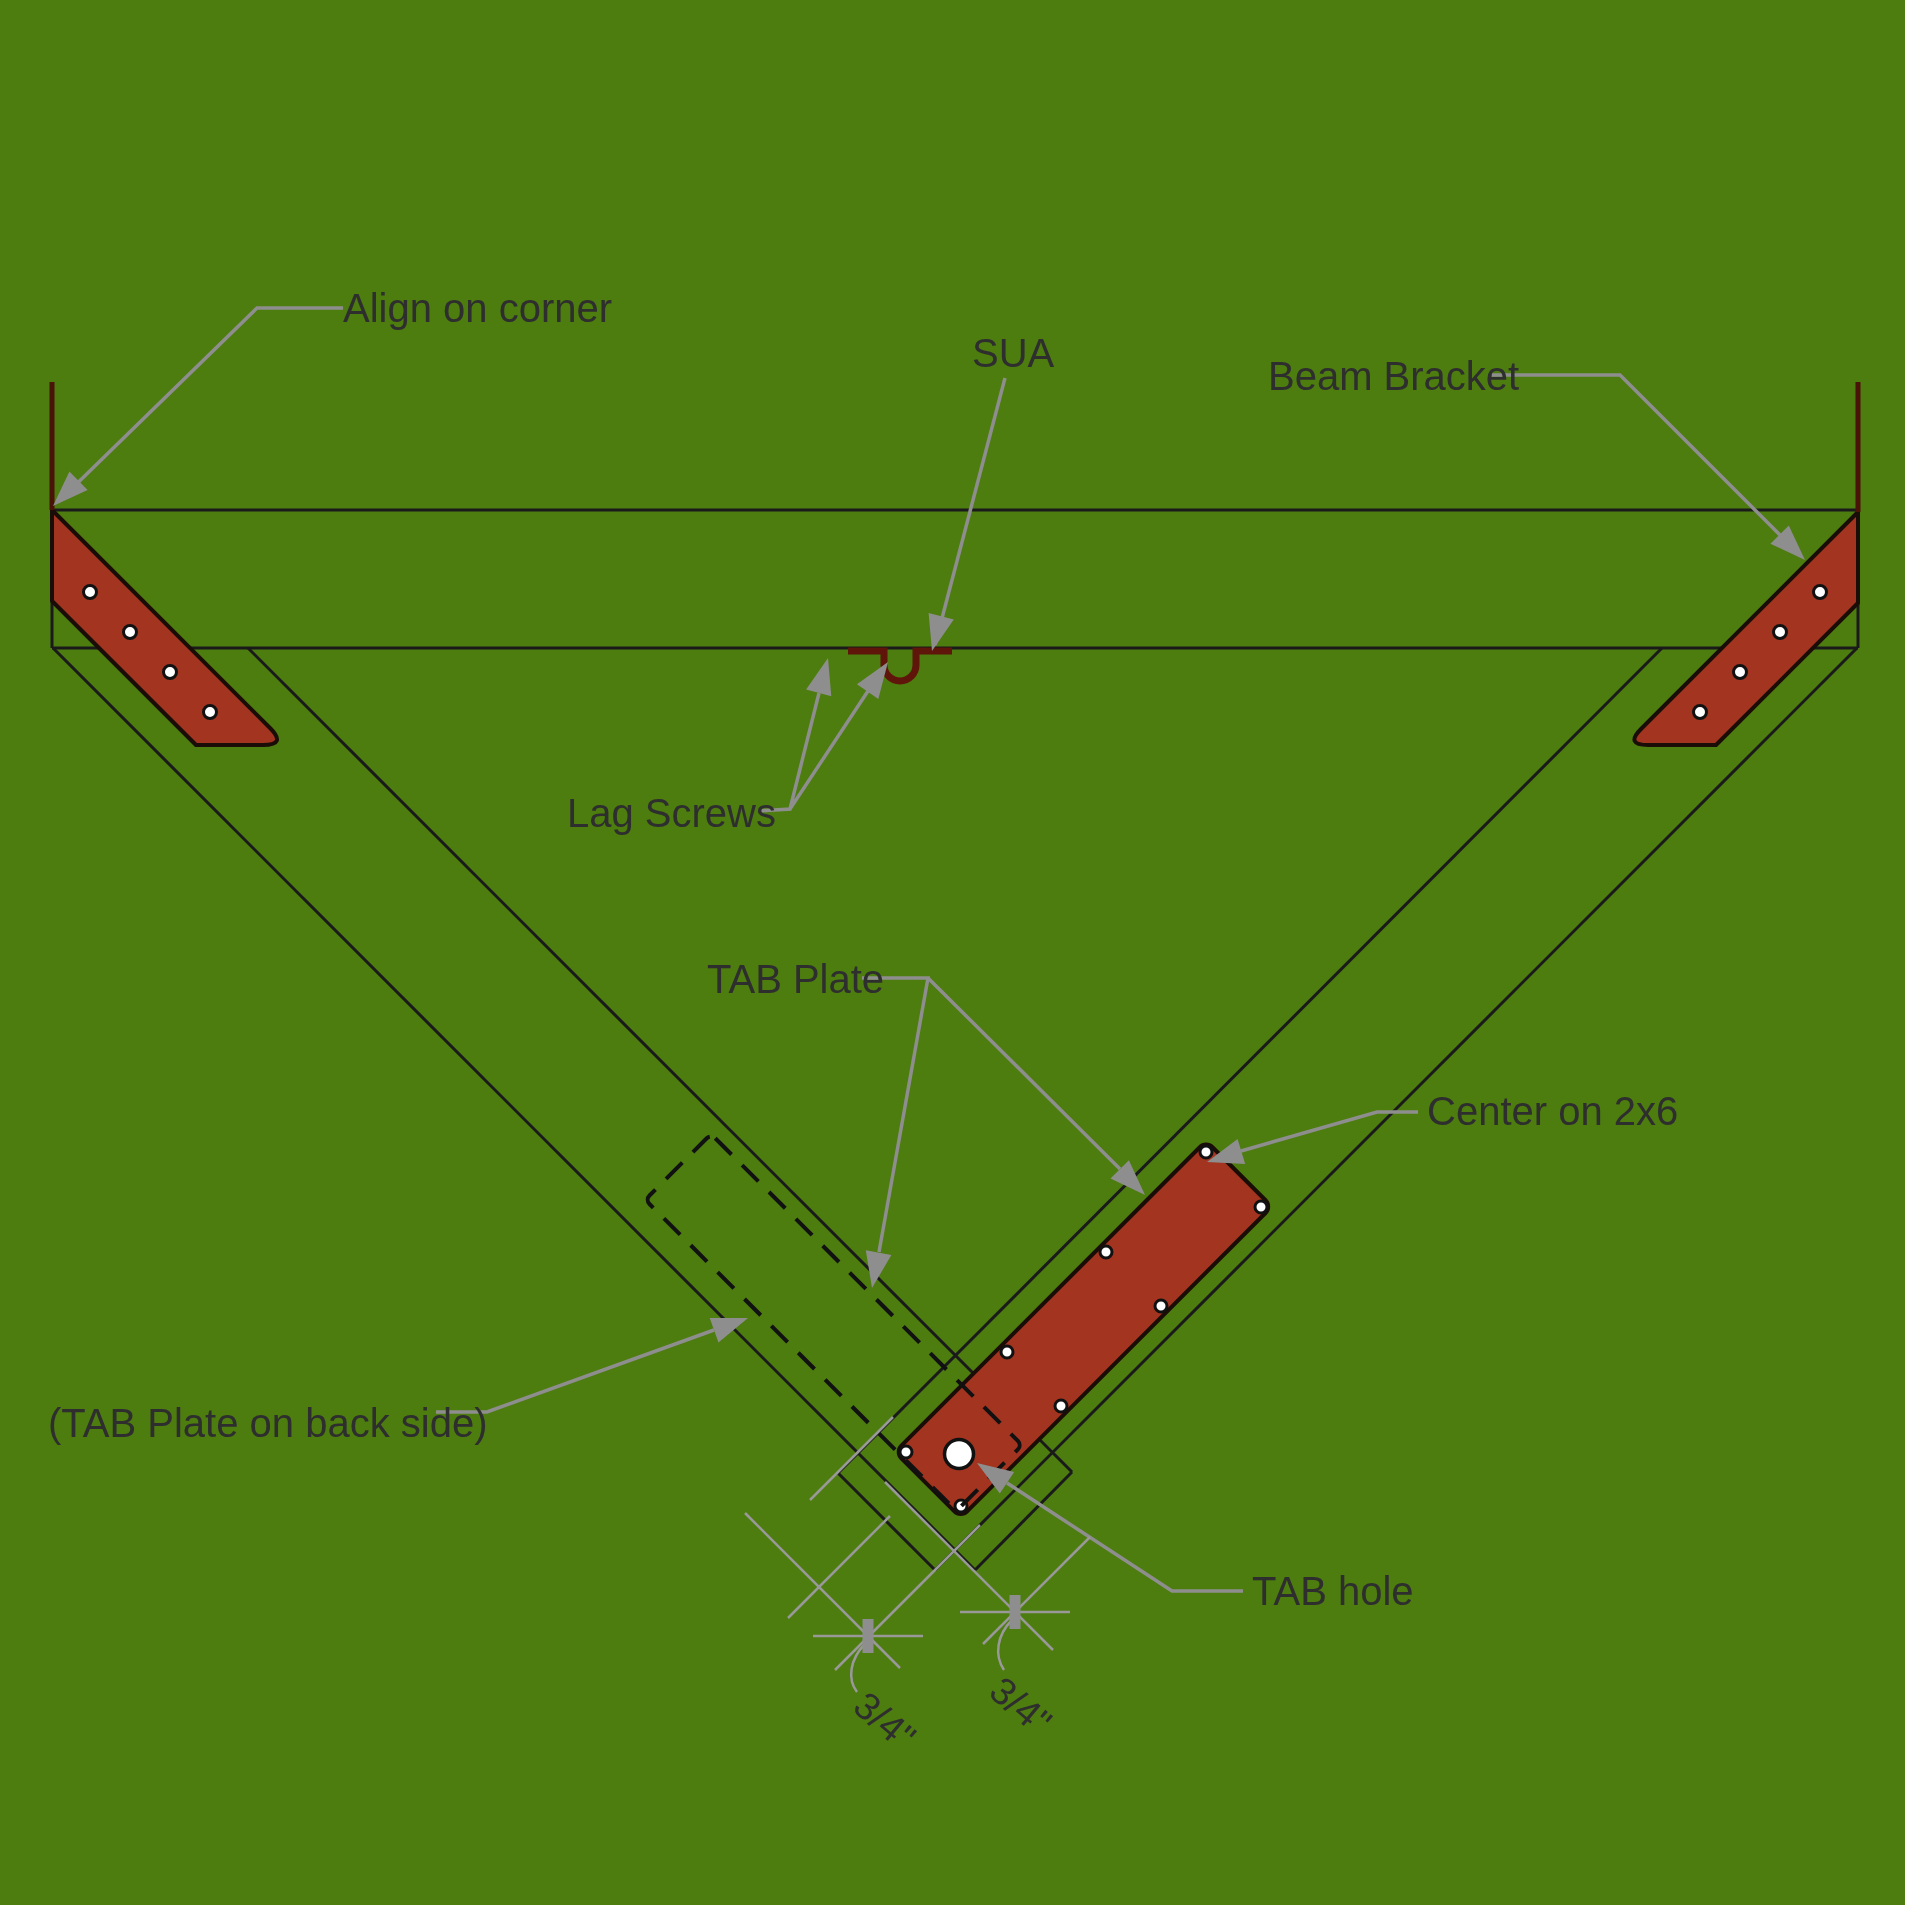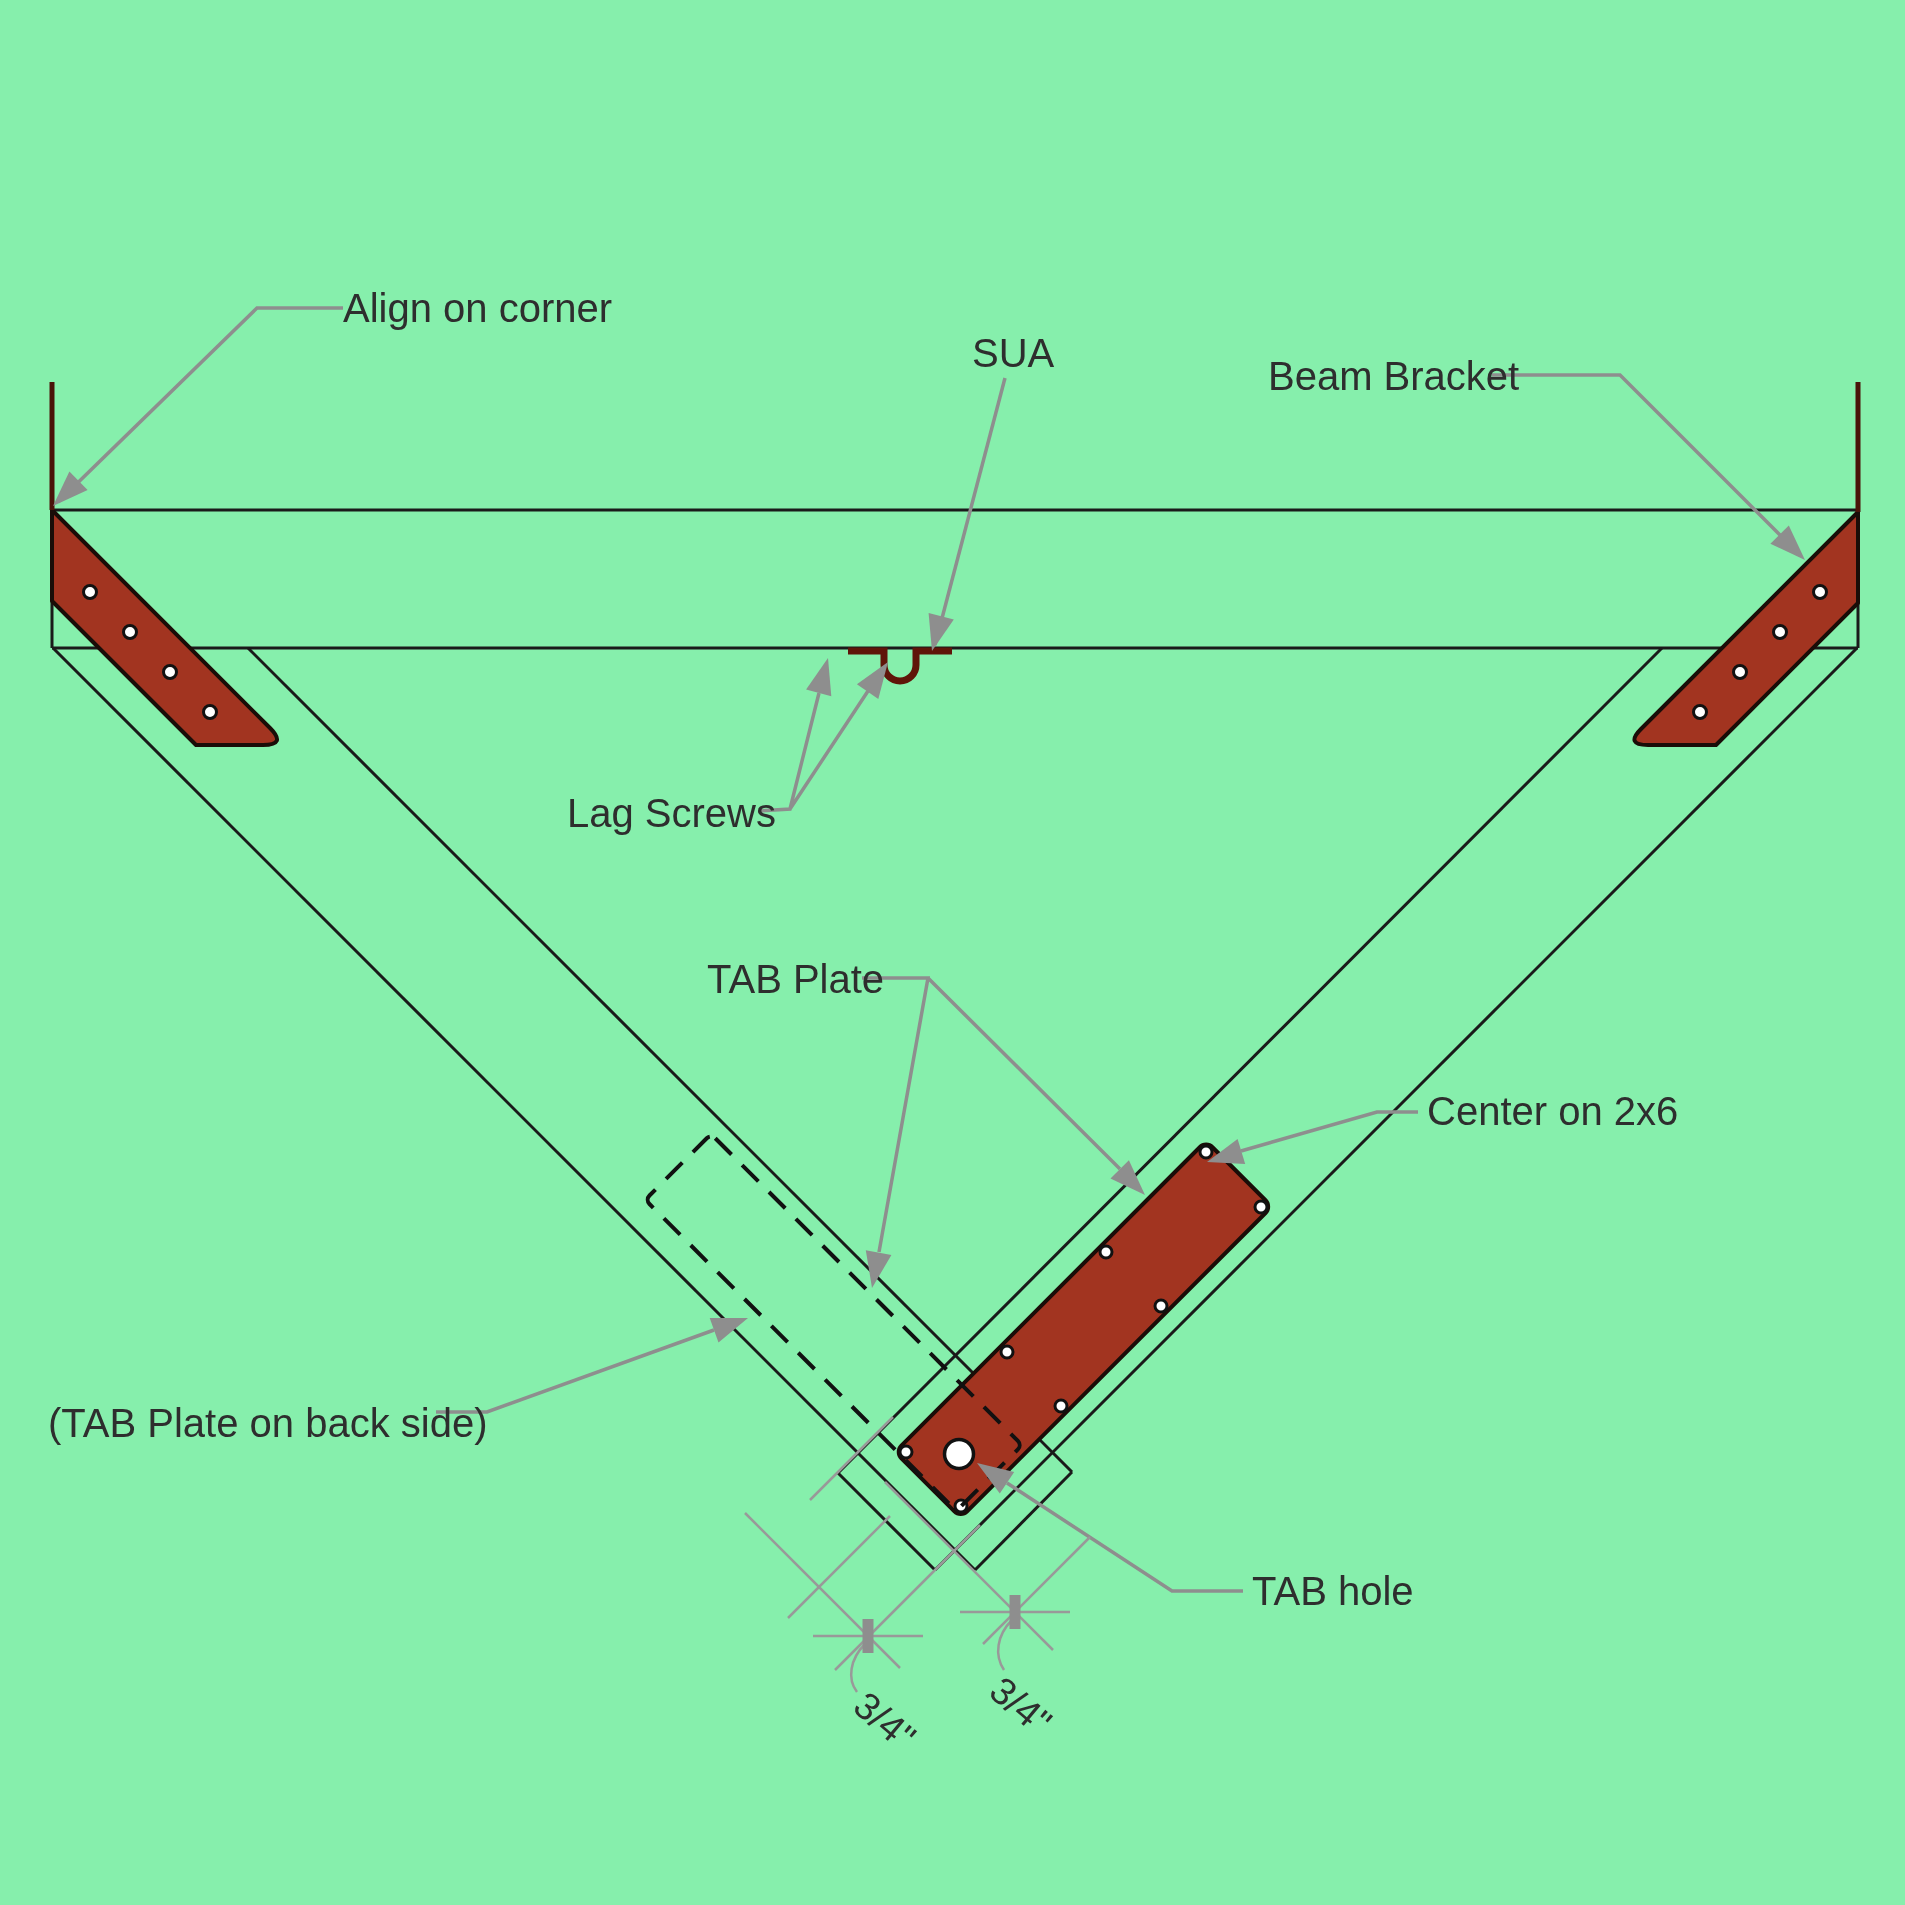--- a/index.html
+++ b/index.html
@@ -1,16 +1,16 @@
 <!DOCTYPE html>
 <html><head>
 <meta charset="utf-8">
 <style>
   html,body{margin:0;padding:0;background:#ffffff;}
-  .page{width:1905px;height:1905px;position:relative;background:#86efac;overflow:hidden;}
+  .page{width:1905px;height:1905px;position:relative;background:#4d7c0f;overflow:hidden;}
   svg{display:block;}
   text{font-family:"Liberation Sans","DejaVu Sans",sans-serif;}
   .lbl{font-size:40px;}
   .dim{font-size:38px;}
 </style>
 </head>
 <body>
 
 <div class="page">
 <svg width="1905" height="1905" viewBox="0 0 1905 1905">

